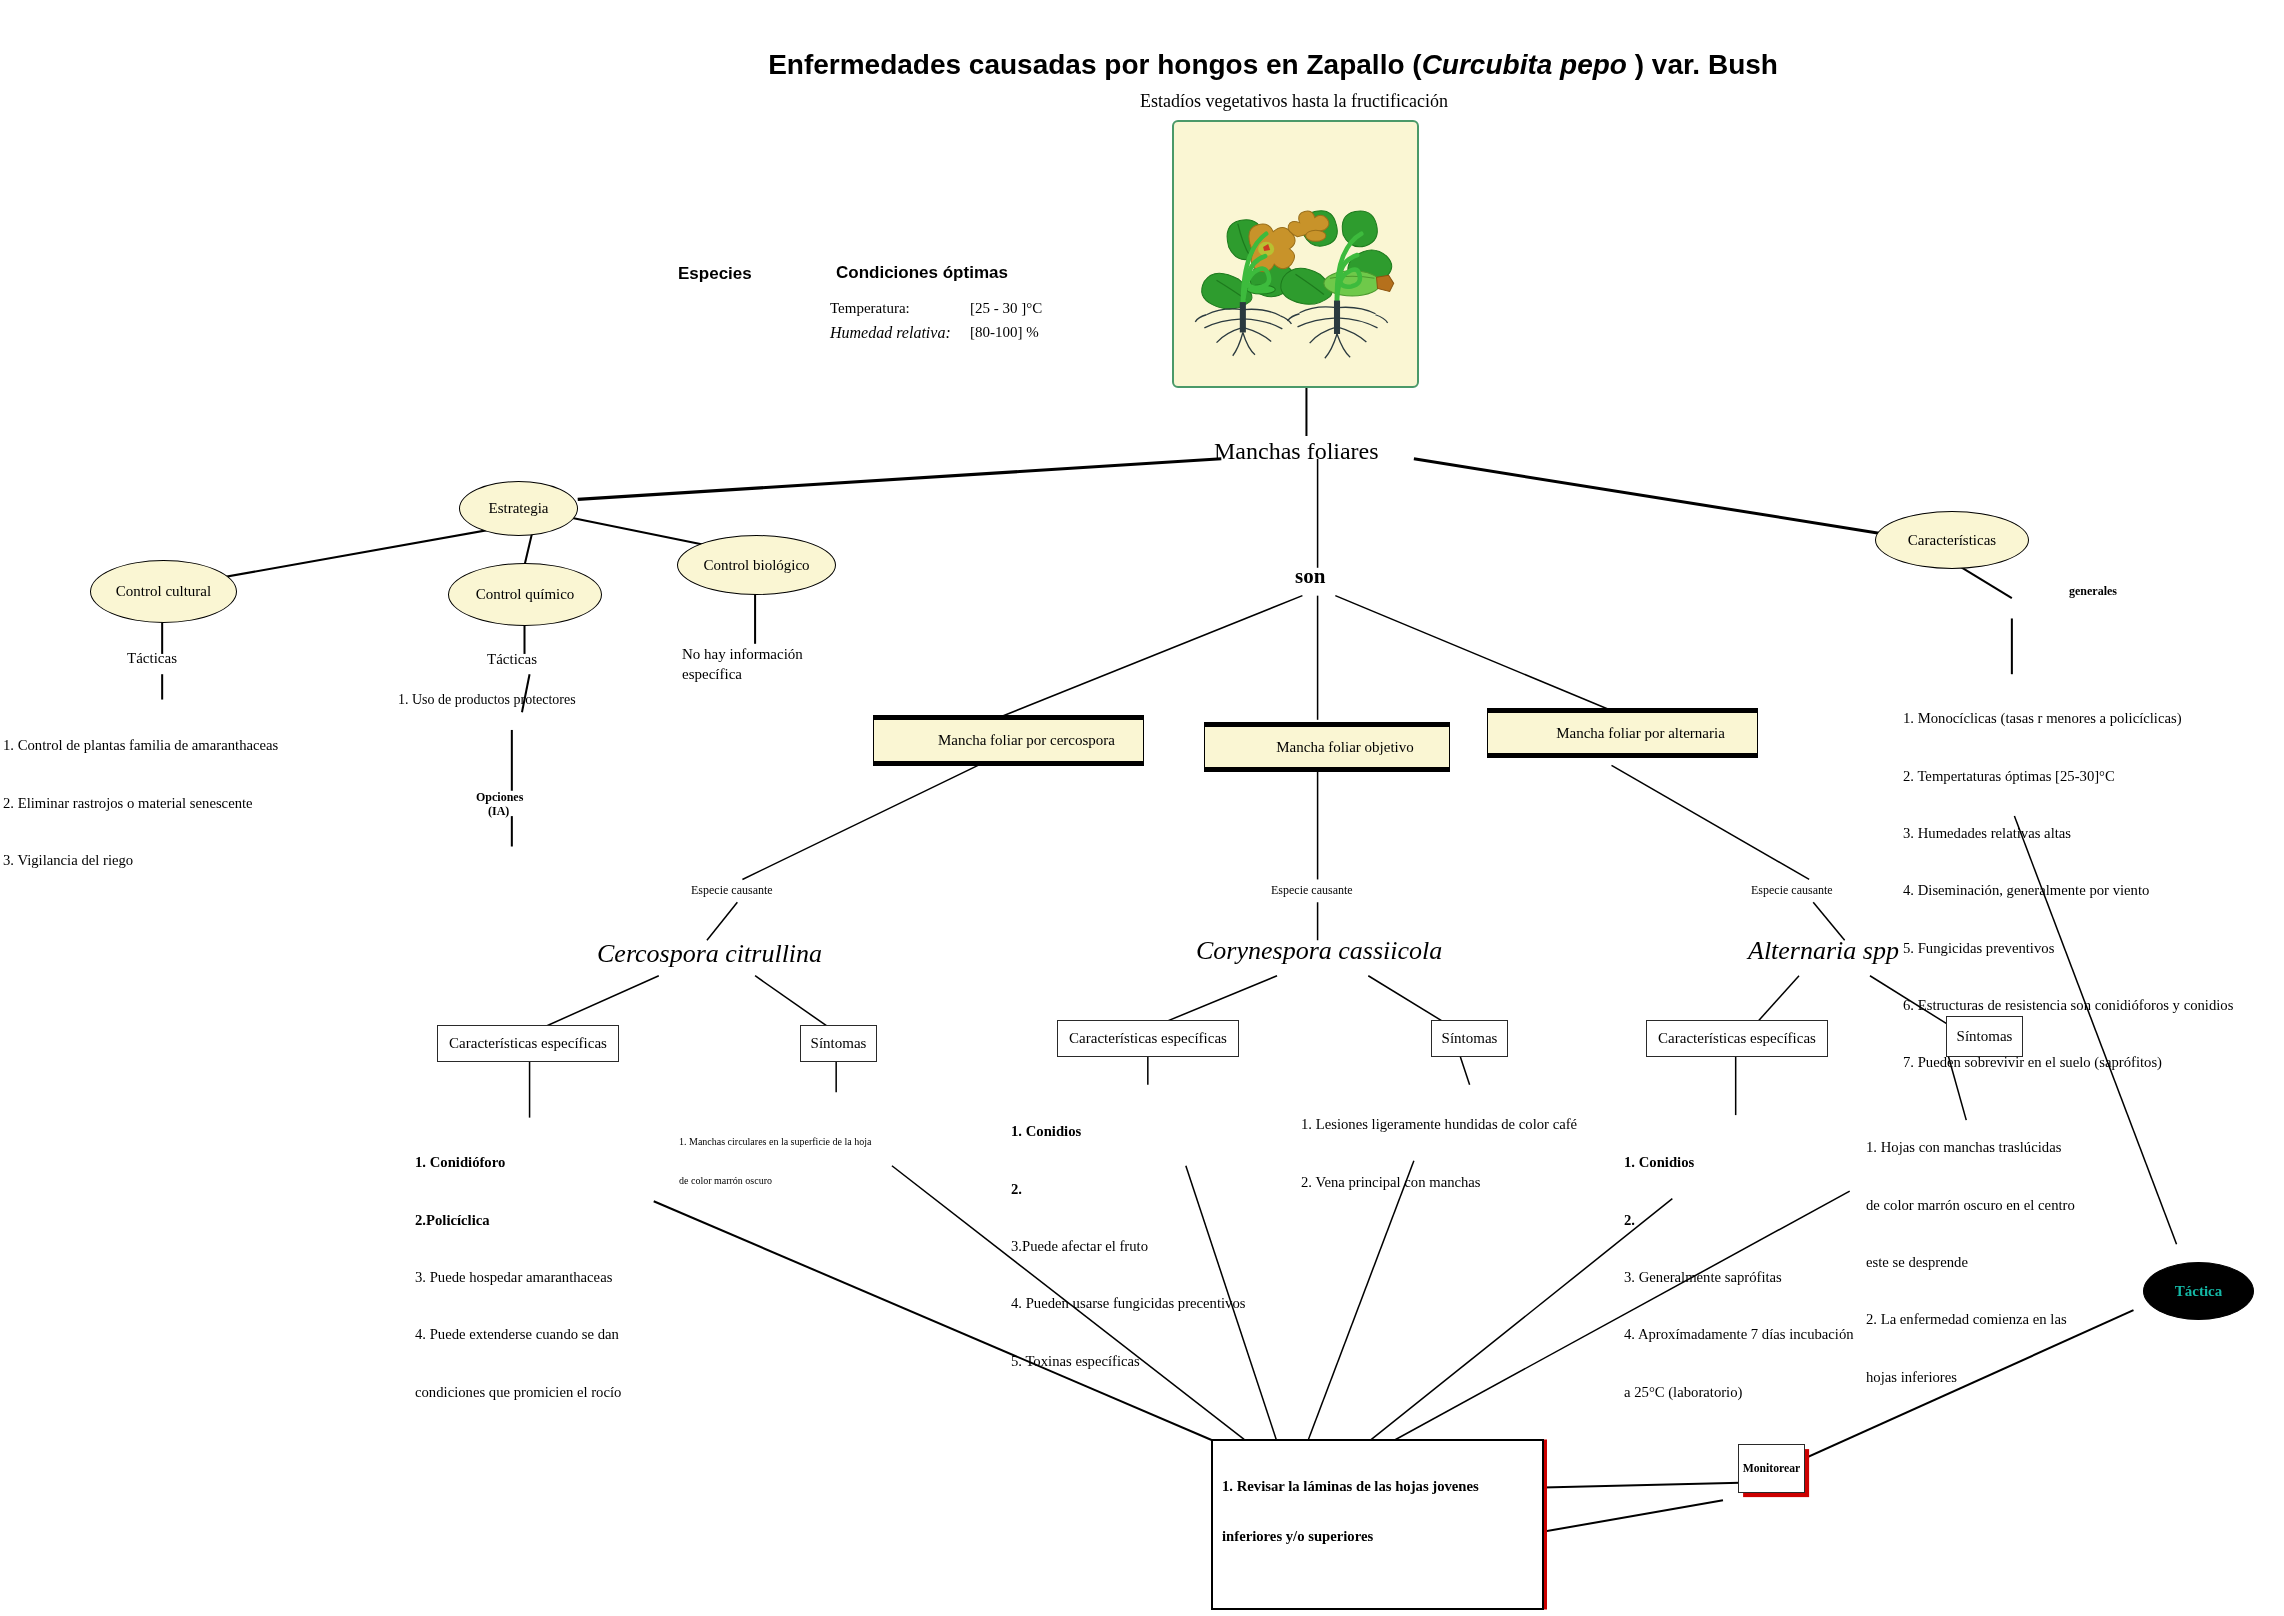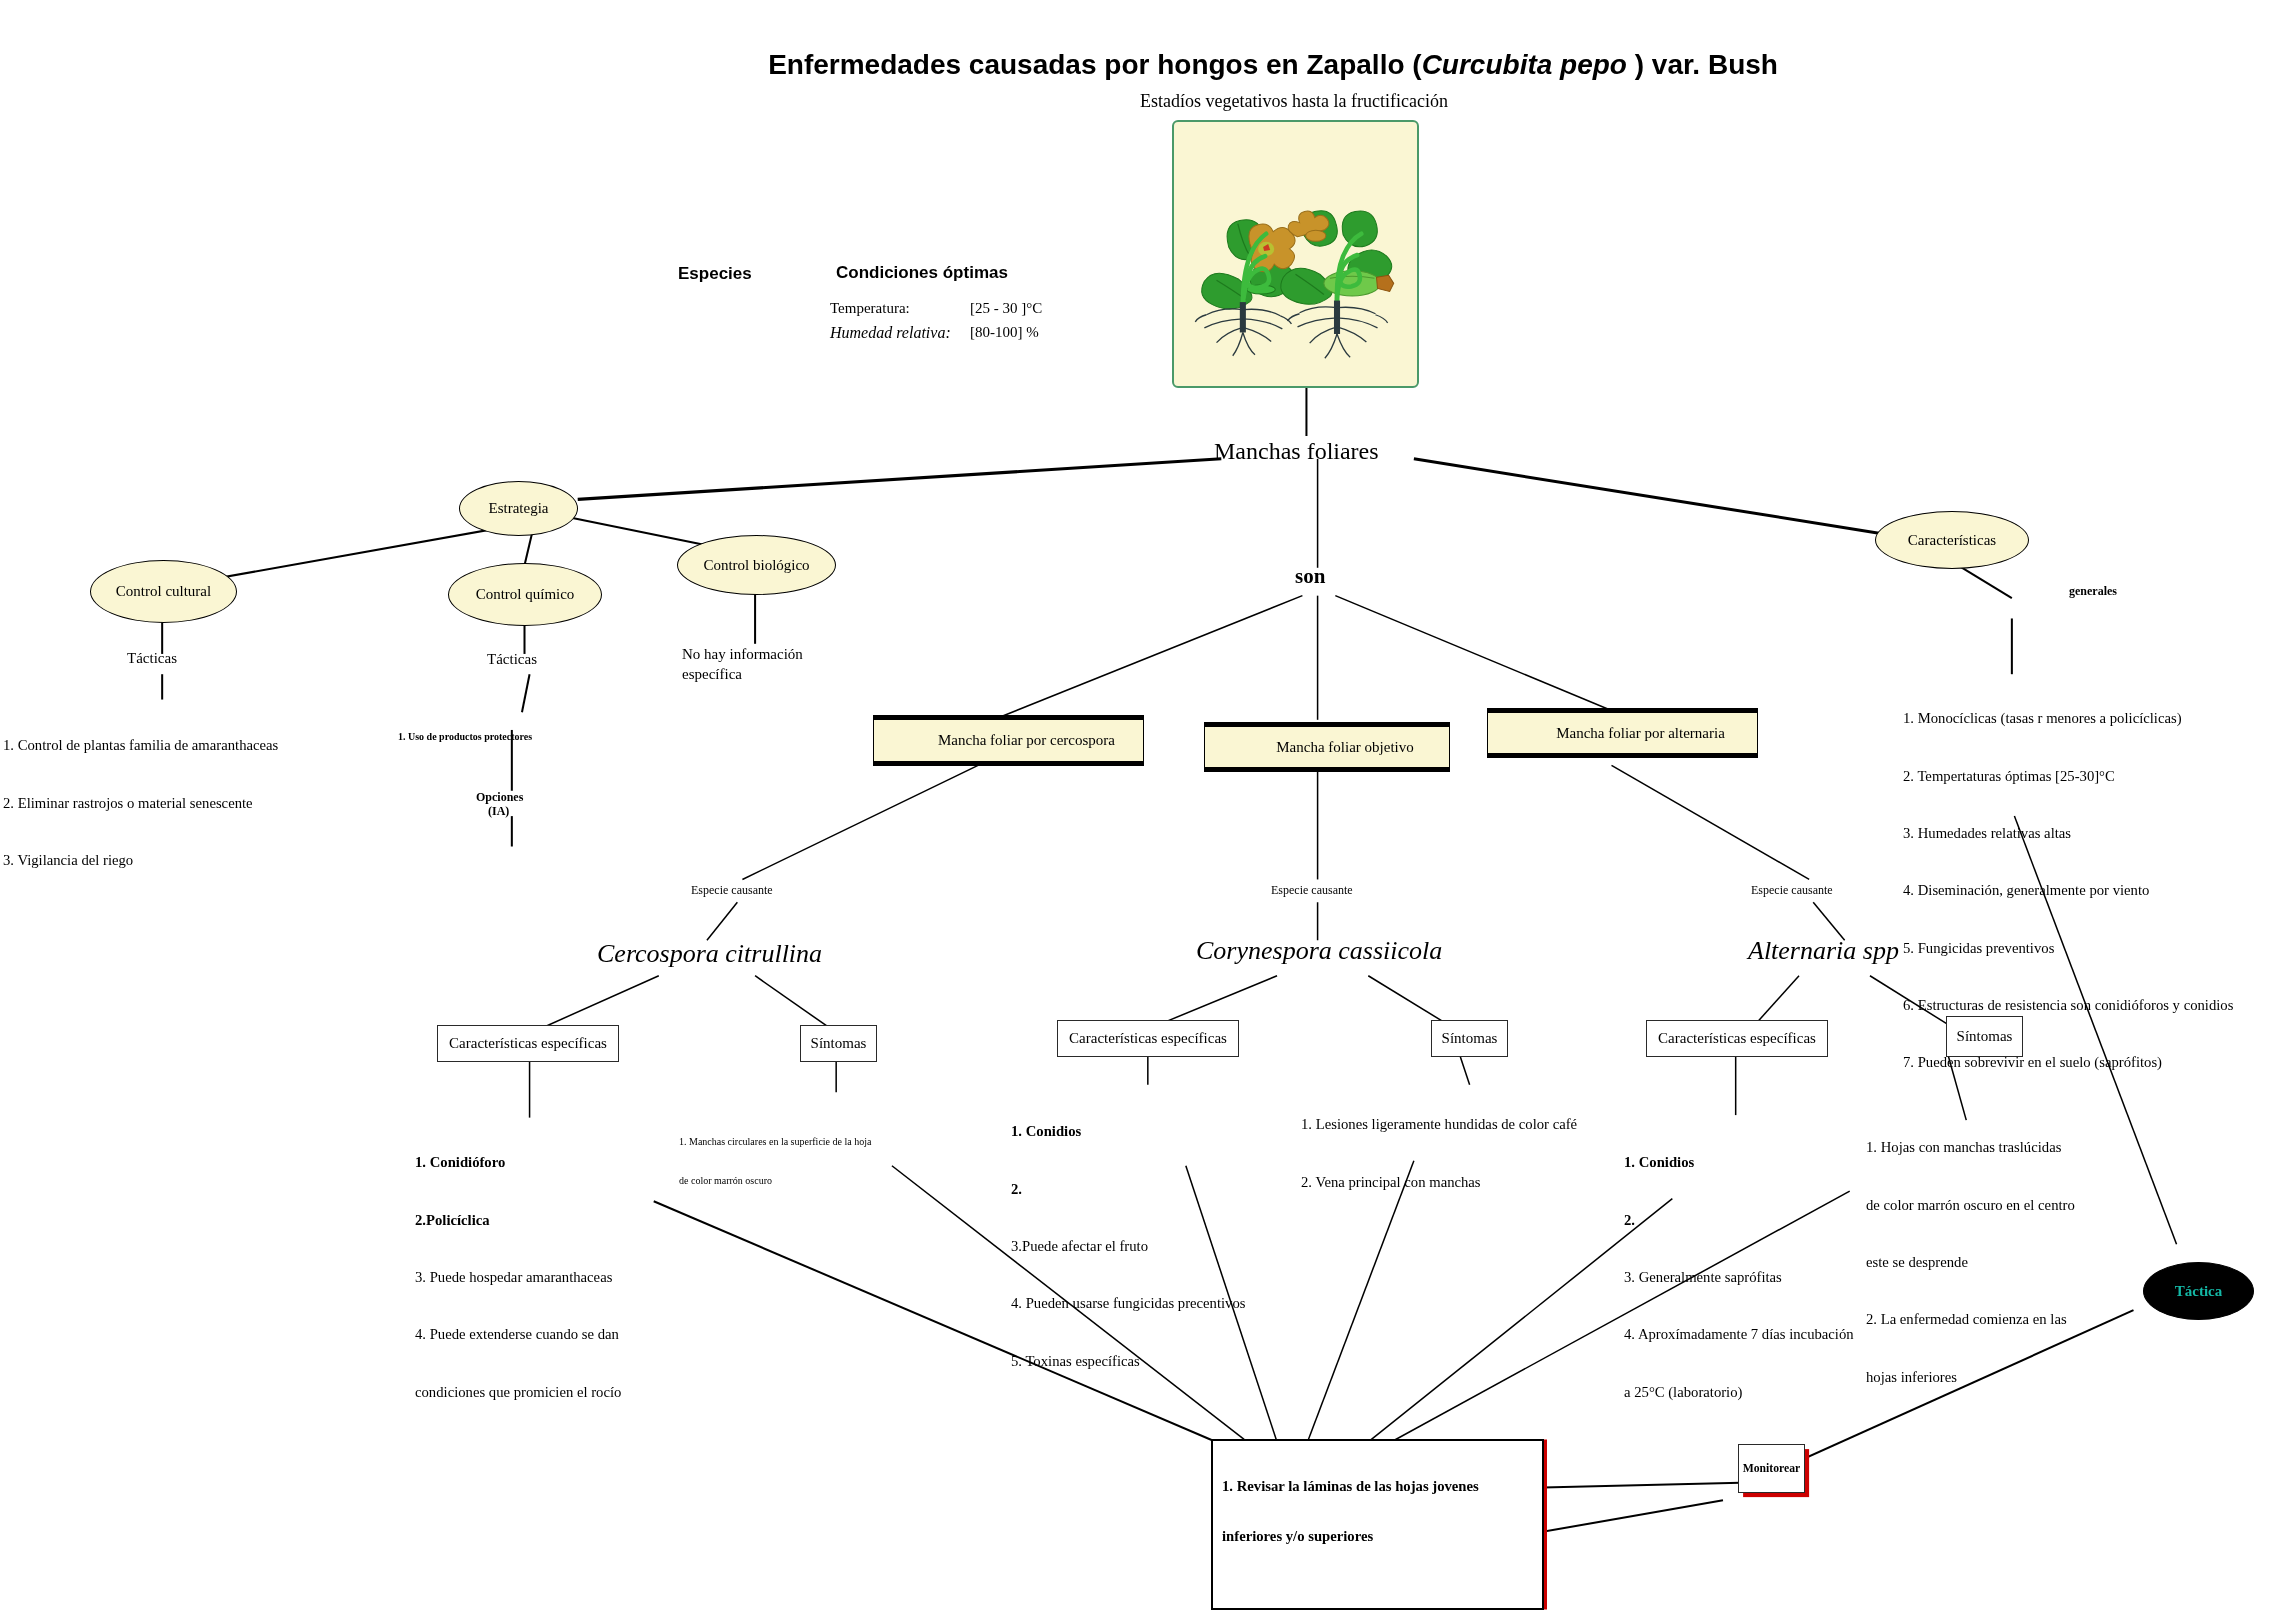--- a/index.html
+++ b/index.html
@@ -195,21 +195,21 @@
   </div>
 
   <div class="t" style="left:127px;top:650px;font-size:15px;">Tácticas</div>
   <div class="lst" style="left:3px;top:698px;font-size:14.7px;">
     <div>1. Control de plantas familia de amaranthaceas</div>
     <div>2. Eliminar rastrojos o material senescente</div>
     <div>3. Vigilancia del riego</div>
   </div>
 
   <div class="t" style="left:487px;top:651px;font-size:15px;">Tácticas</div>
-  <div class="t" style="left:398px;top:731px;font-size:10px;font-weight:bold;">1. Uso de productos protectores</div>
+  <div class="t" style="left:398px;top:692px;font-size:14px;">1. Uso de productos protectores</div>
   <div class="t" style="left:476px;top:790px;font-size:12px;font-weight:bold;">Opciones</div>
   <div class="t" style="left:488px;top:804px;font-size:12px;font-weight:bold;">(IA)</div>
 
   <div class="lst" style="left:682px;top:645px;font-size:15px;">No hay información
 específica</div>
 
   <div class="ell" style="left:1875px;top:511px;width:152px;height:56px;font-size:15px;">
     <span>Características</span>
   </div>
   <div class="t" style="left:2069px;top:584px;font-size:12px;font-weight:bold;">generales</div>

